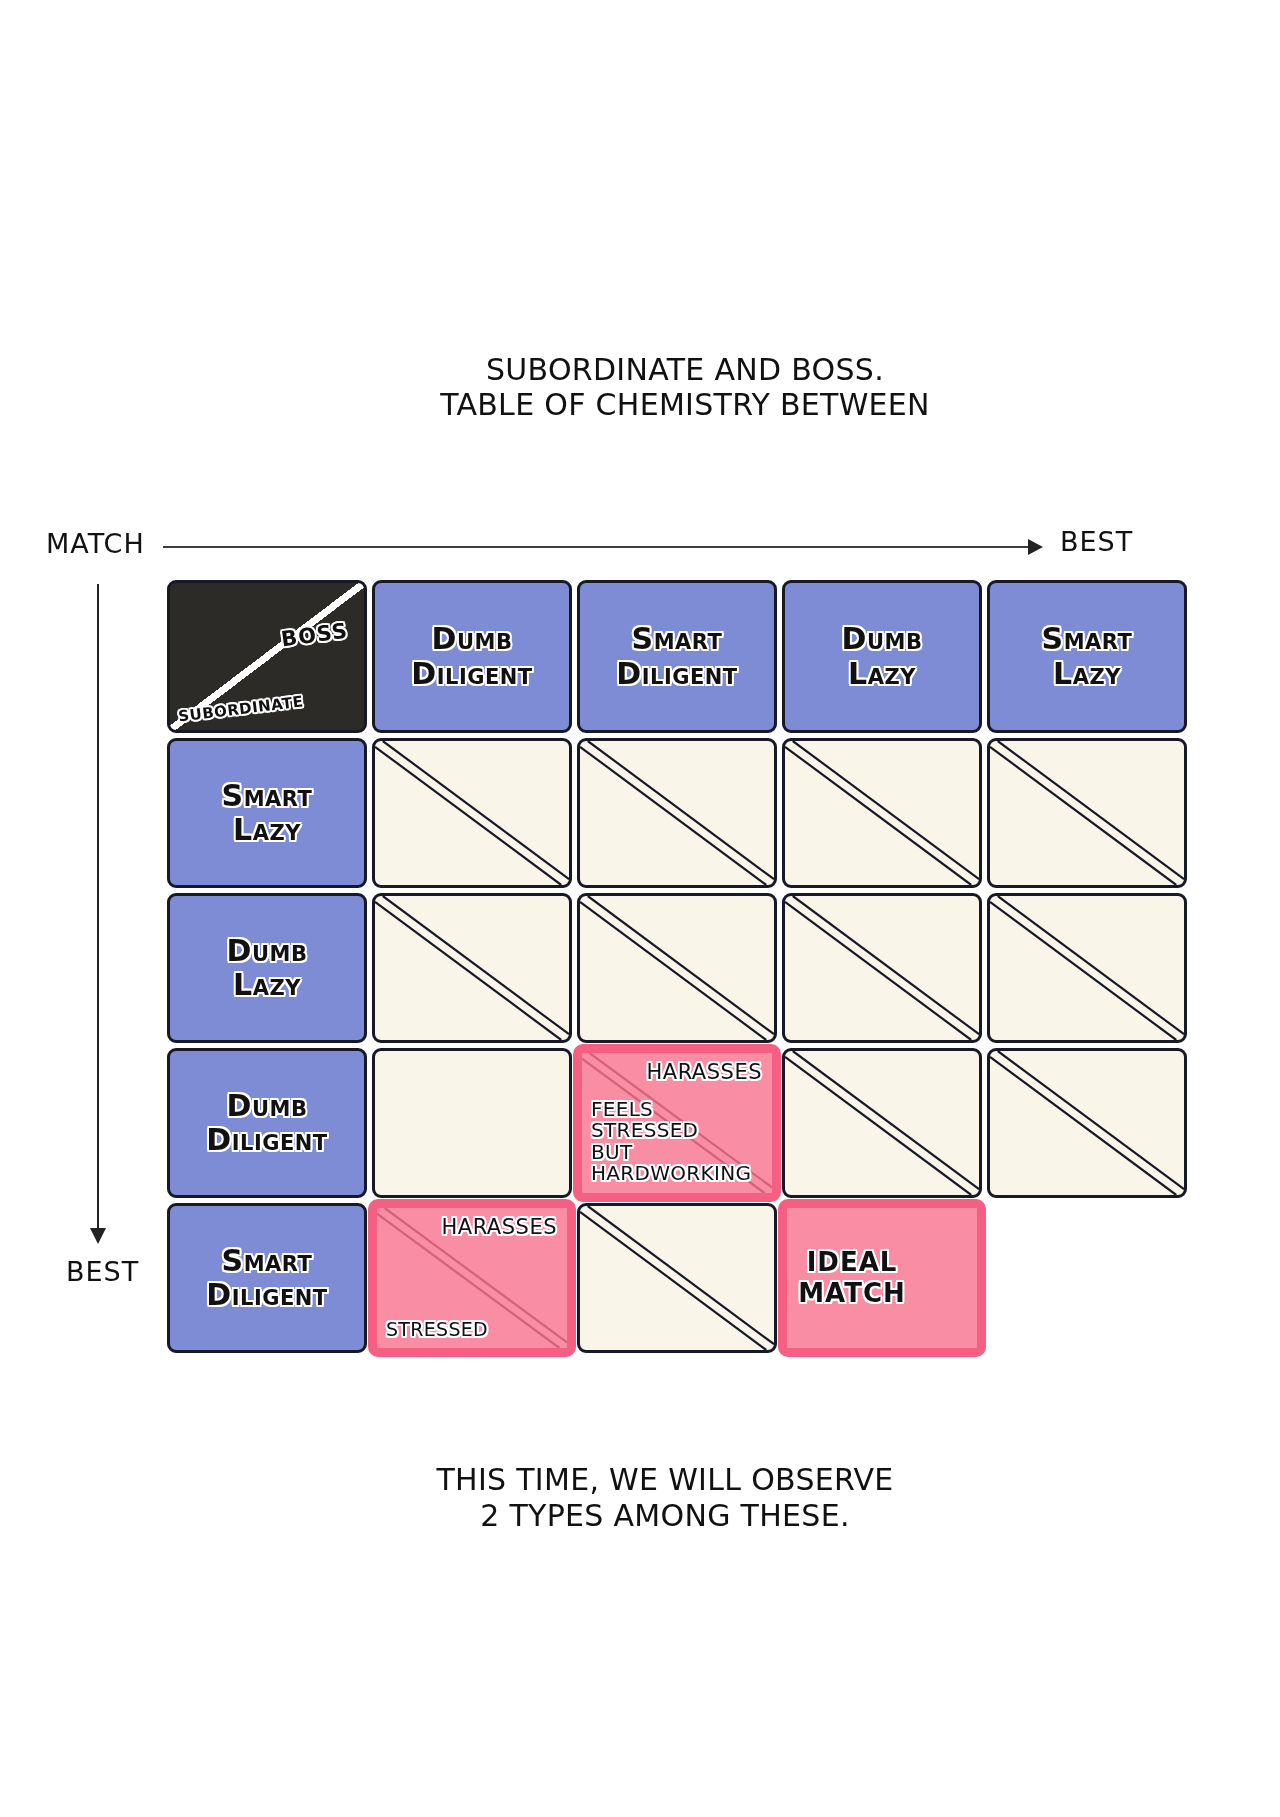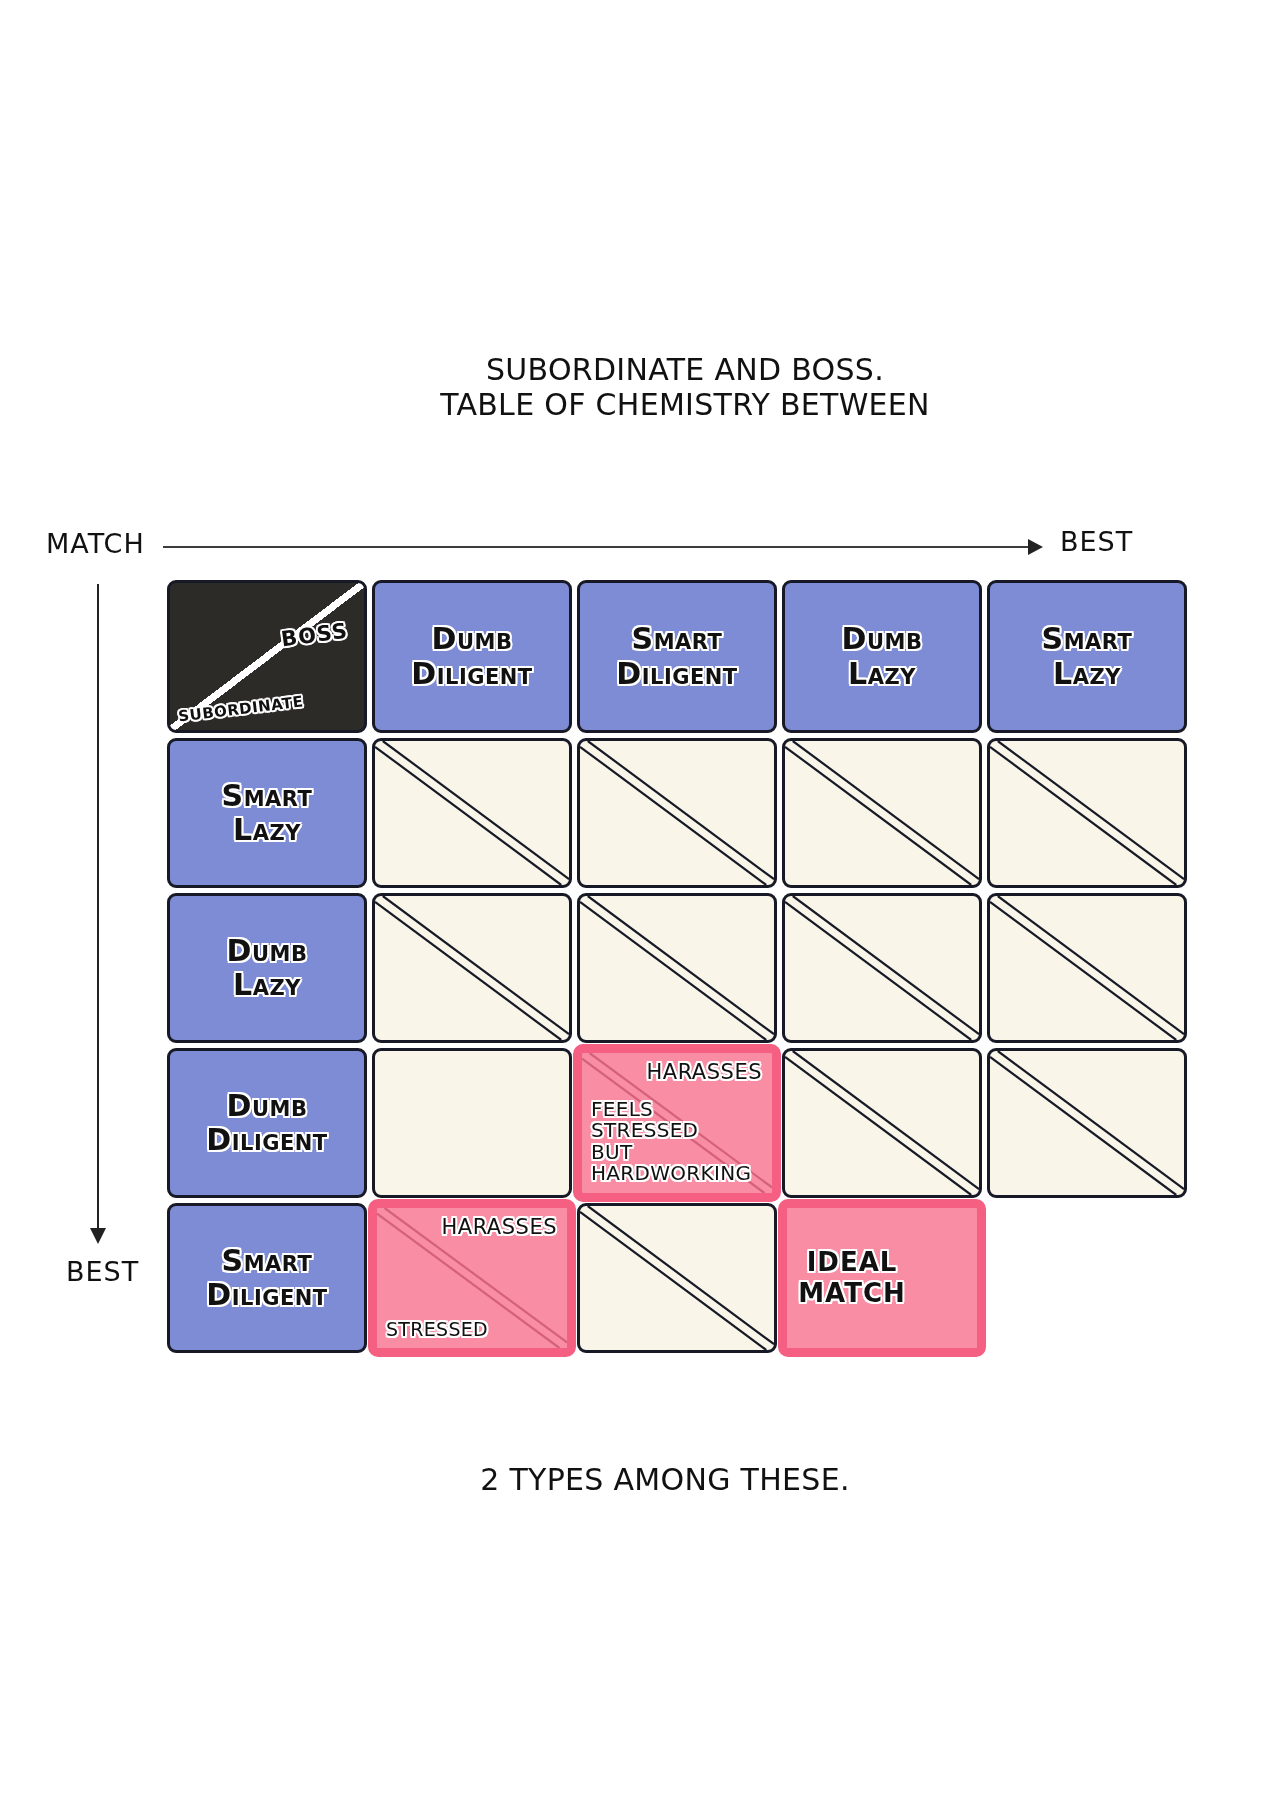--- a/index.html
+++ b/index.html
@@ -199,14 +199,15 @@
       </svg>
     </div>
     <div class="cell body highlight">
       <span class="center-label outlined">
         <span class="center-label-inner">IDEAL MATCH</span>
       </span>
     </div>
   </div>
 
 <div class="footer">
+  <div>THIS TIME, WE WILL OBSERVE</div>
   <div>2 TYPES AMONG THESE.</div>
 </div>
 
 </body></html>

